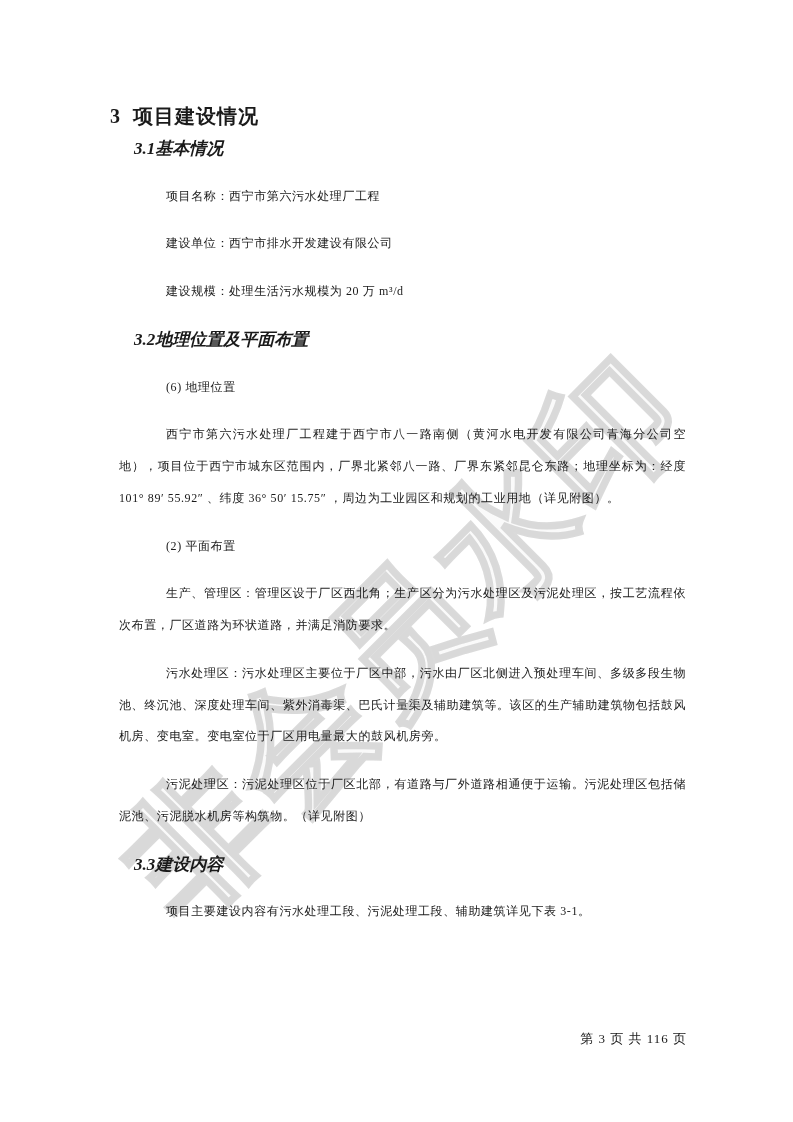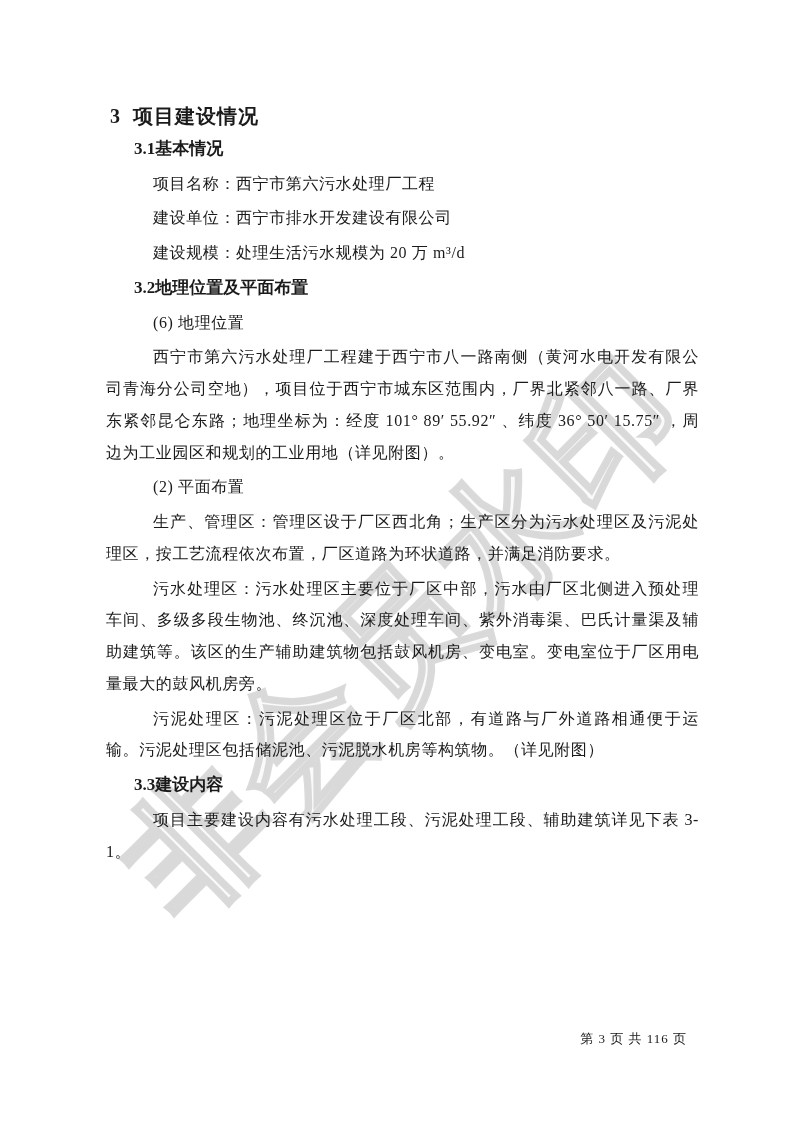--- a/index.html
+++ b/index.html
@@ -46,28 +46,29 @@
     margin: 0 0 0 7px;
     letter-spacing: 1px;
     white-space: pre-wrap;
   }
   .sec-title {
     font-size: 17px;
     font-weight: bold;
     line-height: 31.75px;
     margin: 0 0 0 31px;
     white-space: pre-wrap;
+    font-style: italic;
   }
   .para {
-    font-size: 16px;
+    font-size: 12px;
     line-height: 31.75px;
     letter-spacing: 0.6px;
     text-align: justify;
     text-indent: 47px;
-    margin: 3px;
+    margin: 16px;
   }
   .footer {
     position: absolute;
     top: 1030px;
     right: 106px;
     font-size: 13px;
     line-height: 18px;
     color: #1a1a1a;
     z-index: 2;
     letter-spacing: 1px;

